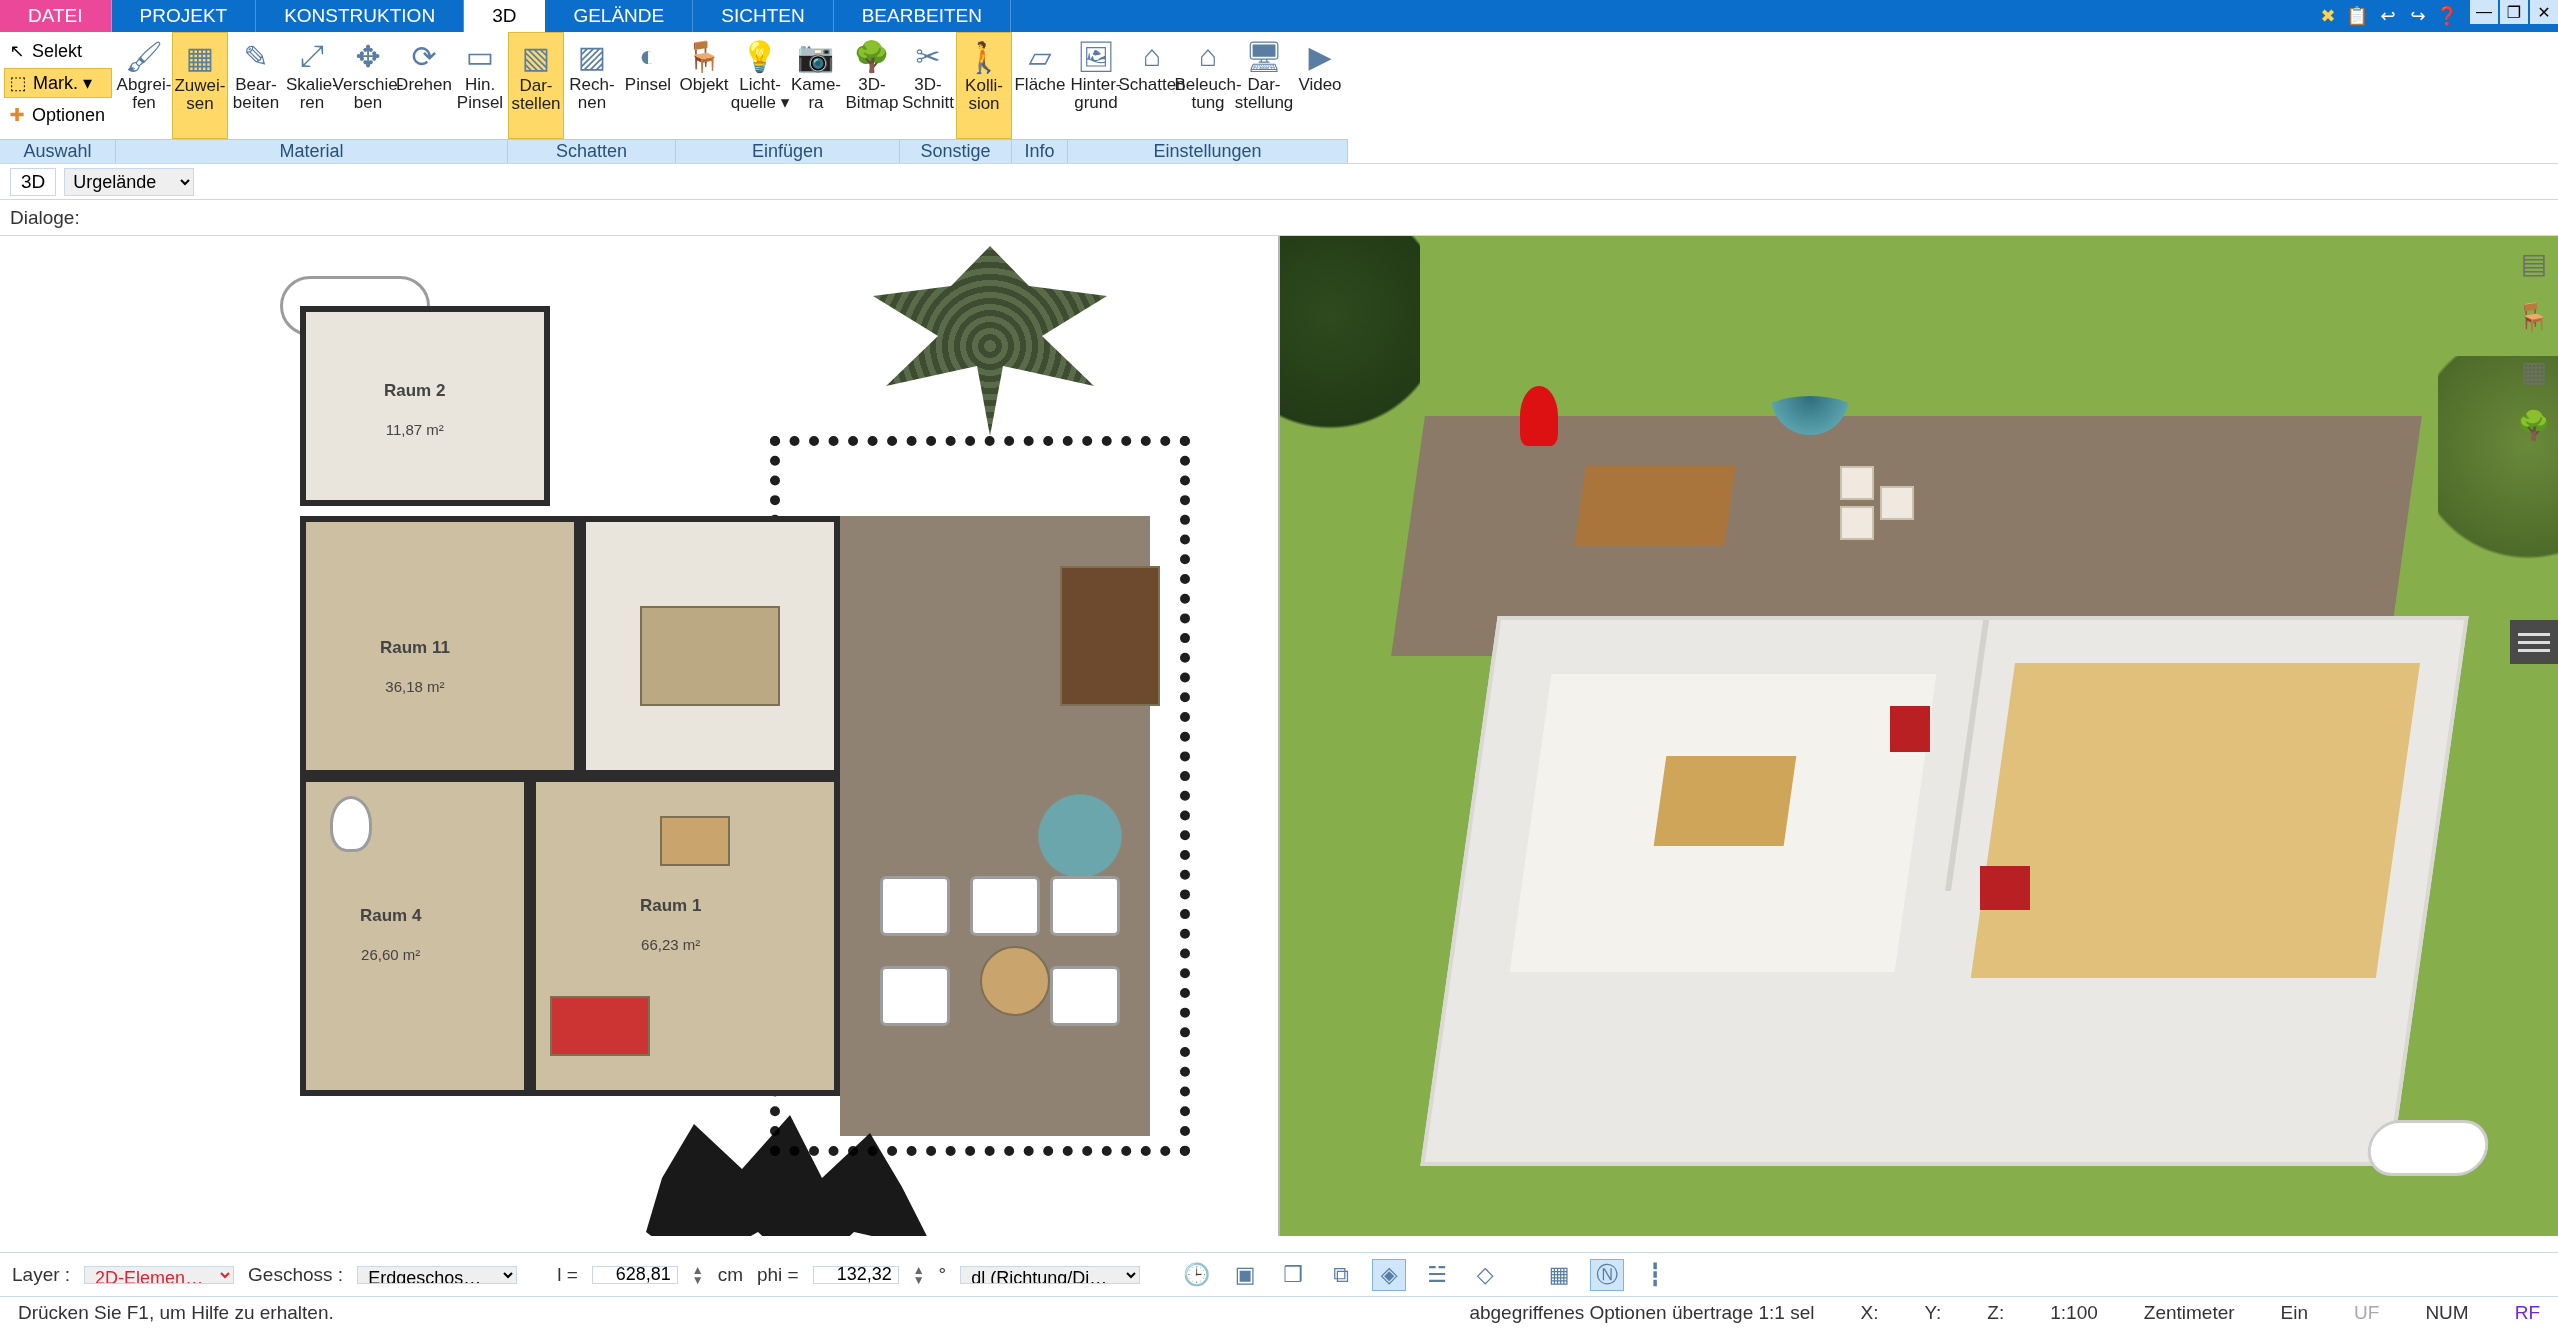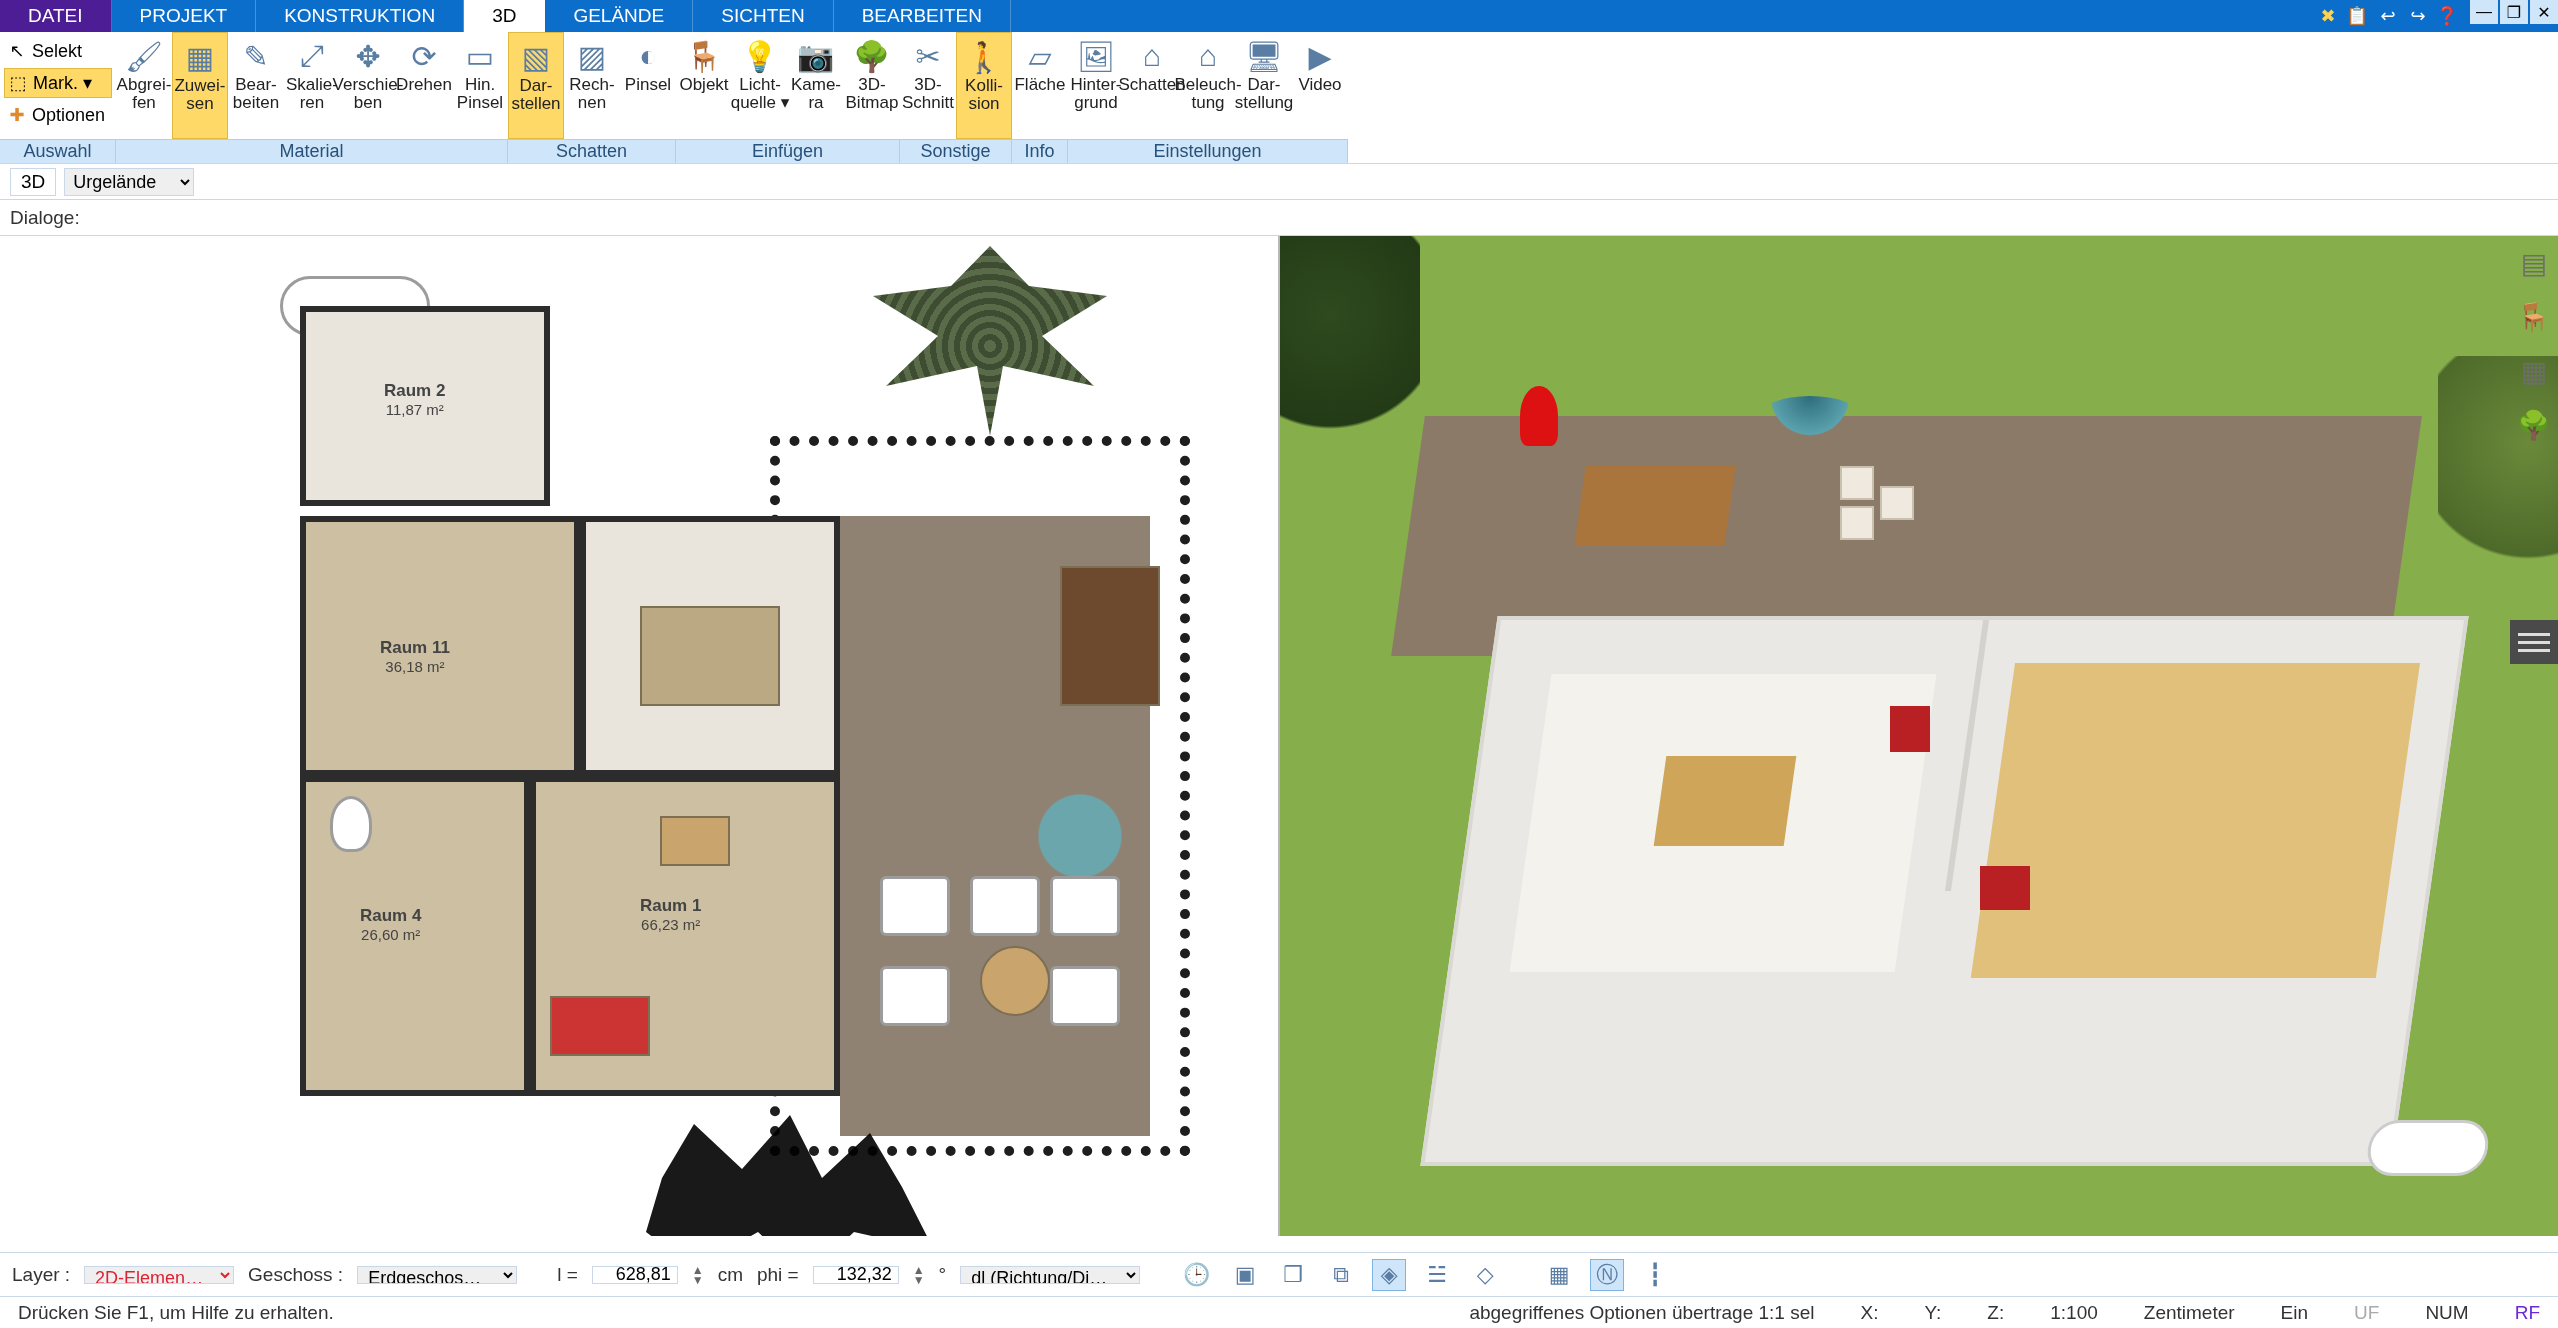--- a/index.html
+++ b/index.html
@@ -1,21 +1,21 @@
 <!DOCTYPE html>
 <html><head>
 <meta charset="utf-8">
 <style>
 * { margin: 0; padding: 0; box-sizing: border-box; font-family: "Segoe UI", Tahoma, sans-serif; }
 body { background: #fff; width: 2558px; height: 1328px; overflow: hidden; display: flex; flex-direction: column; font-size: 20px; }
 
 
 .tabstrip { height: 32px; background: #0b6ecb; display: flex; align-items: stretch; color: #fff; }
 .tabstrip .tab { padding: 0 28px; display: flex; align-items: center; font-size: 19px; border-right: 1px solid rgba(255,255,255,.25); cursor: pointer; }
-.tabstrip .tab.datei { background: #4c1d95; }
+.tabstrip .tab.datei { background: #ec4899; }
 .tabstrip .tab.active { background: #fff; color: #000; }
 .tabstrip .spacer { flex: 1; }
 .tabstrip .sysicons { display: flex; align-items: center; gap: 6px; padding: 0 8px; }
 .tabstrip .sysicons span { width: 24px; height: 24px; display: inline-flex; align-items: center; justify-content: center; font-size: 18px; cursor: pointer; }
 .tabstrip .winbtns { display: flex; }
 .tabstrip .winbtns span { width: 28px; height: 24px; background: #cfe6fa; color: #000; display: inline-flex; align-items: center; justify-content: center; margin-left: 2px; font-size: 16px; cursor: pointer; }
 
 
 .ribbon { height: 132px; background: #fff; border-bottom: 1px solid #c9d7e6; display: flex; }
 .ribbon .group { display: flex; flex-direction: column; }
@@ -52,21 +52,21 @@
 .view3d .chair { position: absolute; width: 34px; height: 34px; background: #efe9df; border: 2px solid #c9c0ae; }
 .view3d .redchair { position: absolute; width: 50px; height: 44px; background: #b92024; }
 
 
 .plan { position: absolute; left: 280px; top: 40px; width: 920px; height: 940px; }
 .plan .room { position: absolute; background: #fff; border: 6px solid #2c2c2c; }
 .plan .floorA { background: #cdbfa2; }
 .plan .floorB { background: #e9e5dc; }
 .plan .floorC { background: #8f8273; }
 .plan .rlabel { position: absolute; font-size: 17px; color: #444; text-align: center; }
-.plan .rlabel span { display: block; font-size: 15px; }
+.plan .rlabel span { display: block; font-size: 15px; margin-top: 20px; }
 .plan .hedge { position: absolute; border: 10px dotted #1e1e1e; }
 .plan .tree2d { position: absolute; width: 260px; height: 200px; background: repeating-radial-gradient(circle, #5a6b4a 0 6px, #3e4c32 6px 12px); clip-path: polygon(50% 0,65% 20%,95% 25%,70% 45%,90% 70%,55% 60%,50% 95%,45% 60%,10% 70%,30% 45%,5% 25%,35% 20%); }
 .plan .bush { position: absolute; width: 320px; height: 180px; background: #000; clip-path: polygon(10% 40%,20% 10%,35% 35%,50% 5%,60% 40%,75% 15%,85% 45%,95% 80%,70% 70%,55% 95%,40% 70%,20% 90%,5% 70%); opacity: .9; }
 .plan .furn { position: absolute; background: #bba984; border: 2px solid #7d6f54; }
 .plan .sofa { background: #fff; border: 3px solid #9c9c9c; border-radius: 6px; }
 .plan .tub { background: #fff; border: 3px solid #9c9c9c; border-radius: 40px; }
 .plan .redsofa { background: #c33; }
 .plan .umb2d { background: radial-gradient(circle,#6ba6ad 0 48%,transparent 50%); border-radius: 50%; }
 
 

